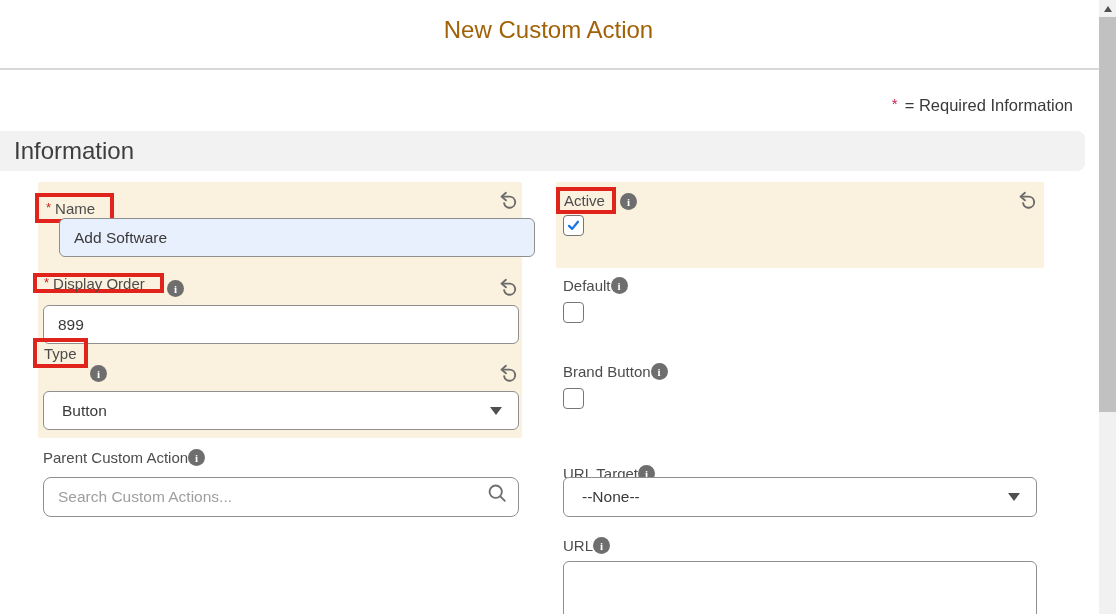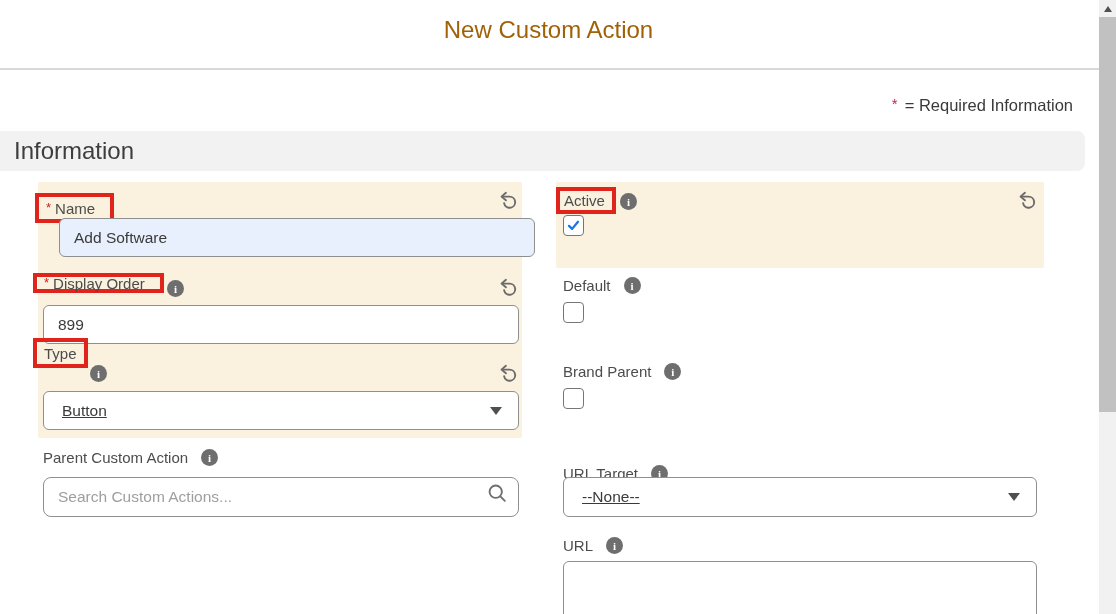--- a/index.html
+++ b/index.html
@@ -23,37 +23,37 @@
   
   .hl-panel { background:#faf1de; border-radius:2px; }
   .hl-left  { left:38px;  top:182px; width:484px; height:256px; }
   .hl-right { left:556px; top:182px; width:488px; height:86px; }
 
   
   .red-box { border:4px solid #e0241b; display:flex; align-items:center; padding-left:7px; }
   .field-label { font-size:15px; color:#4c4c4c; white-space:nowrap; }
   .field-label .ast { color:#c22; margin-right:4px; font-size:13px; position:relative; top:-2px; }
 
-  .plain-label { display:flex; align-items:center; gap:13px; font-size:15px; color:#4c4c4c; }
+  .plain-label { display:flex; align-items:center; font-size:15px; color:#4c4c4c; }
 
   
   .info-icon { width:17px; height:17px; border-radius:50%; background:#6e6e6e; color:#ffffff;
                display:flex; align-items:center; justify-content:center;
                font-size:11px; font-weight:bold; font-family:"Liberation Serif", serif; }
 
   
   .tbox { border:1px solid #8f8f8f; border-radius:6px; height:39px; width:476px;
           font-size:15.5px; color:#3a3a3a; padding:0 14px;
           font-family:"Liberation Sans", sans-serif; background:#ffffff; outline:none; }
   .tbox.autofill { background:#e8f0fe; }
   .tbox::placeholder { color:#9e9e9e; }
 
   .selectbox { border:1px solid #8f8f8f; border-radius:6px; height:39px;
                display:flex; align-items:center; justify-content:space-between;
-               padding:0 16px 0 18px; font-size:15.5px; color:#3a3a3a; background:#ffffff;text-decoration:underline; }
+               padding:0 16px 0 18px; font-size:15.5px; color:#3a3a3a; background:#ffffff; }
   .caret { width:0; height:0; border-left:6px solid transparent; border-right:6px solid transparent;
            border-top:8px solid #4f4f4f; }
 
   .searchbox { border:1.5px solid #8f8f8f; border-radius:8px; }
 
   
   .checkbox { width:21px; height:21px; border:1px solid #767676; border-radius:4px;
               background:#ffffff; display:flex; align-items:center; justify-content:center; }
 
   
@@ -153,21 +153,21 @@
   </svg>
 </div>
 
 <div class="abs plain-label" style="left:563px; top:277px;">
   <span>Default</span>
   <span class="info-icon">i</span>
 </div>
 <div class="abs checkbox" style="left:563px; top:302px;"></div>
 
 <div class="abs plain-label" style="left:563px; top:363px;">
-  <span>Brand Parent</span>
+  <span>Brand Button</span>
   <span class="info-icon">i</span>
 </div>
 <div class="abs checkbox" style="left:563px; top:388px;"></div>
 
 <div class="abs plain-label" style="left:563px; top:465px;">
   <span>URL Target</span>
   <span class="info-icon">i</span>
 </div>
 <div class="abs selectbox" style="left:563px; top:477px; width:474px; height:40px;">
   <span>--None--</span>

